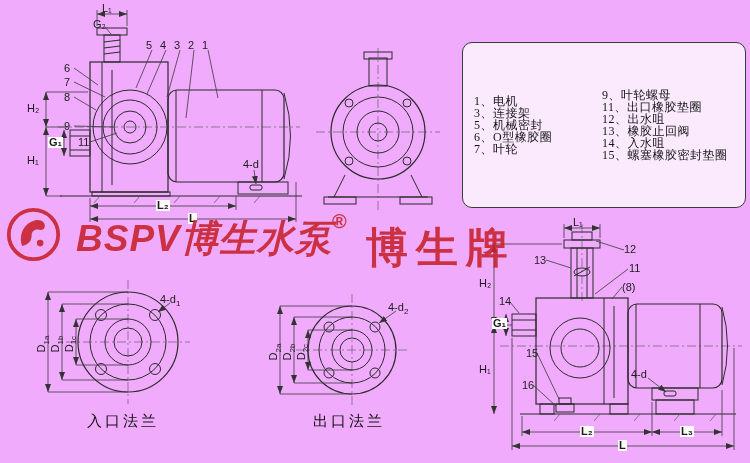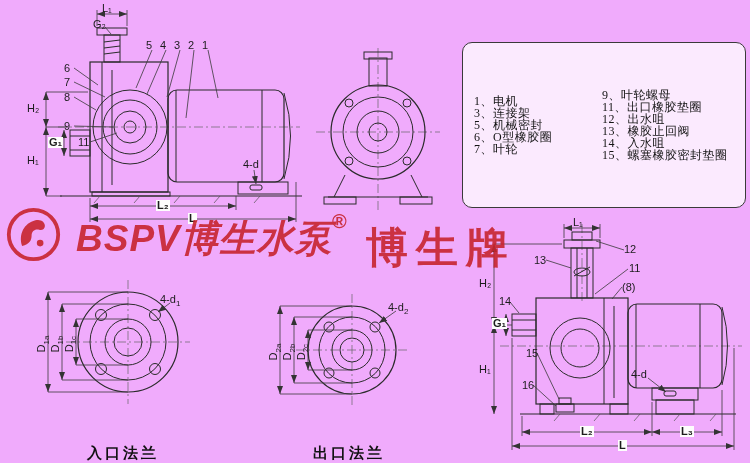--- a/index.html
+++ b/index.html
@@ -10,21 +10,21 @@
   .art g { stroke:#2b2b2b; fill:none; stroke-width:1; }
   .art .dimg line { stroke:#3a3a3a; stroke-width:.8; }
   .art .ext { stroke:#555; stroke-width:.7; }
   .art .cl { stroke:#666; stroke-width:.7; stroke-dasharray:9 3 2 3; }
   .art .thick { stroke-width:1.2; }
 
   .lbl { position:absolute; font-size:11px; color:#1c1c1c; line-height:1; white-space:nowrap; z-index:2; }
   .lbl sub { font-size:8px; }
   .bg { background:#fdfdfc; padding:0 1px;font-weight:bold; }
   .vlbl { transform:rotate(-90deg); transform-origin:center center; }
-  .caption { position:absolute; font-size:15px; font-weight:bold; color:#111; letter-spacing:3px; z-index:2;margin-top:32px; }
+  .caption { position:absolute; font-size:15px; font-weight:normal; color:#111; letter-spacing:3px; z-index:2; }
 
   .legend { position:absolute; left:462px; top:42px; width:284px; height:166px;
             border:1.5px solid #3a3a3a; border-radius:10px; background:rgba(255,255,255,.75);
             display:flex; padding:8px 4px 8px 11px; z-index:2; }
   .legend .col { display:flex; flex-direction:column; justify-content:center;font-family:Liberation Serif, serif; }
   .legend .col1 { width:128px; }
   .legend .col2 { flex:1; }
   .legend-item { font-size:12px; color:#141414; line-height:1; letter-spacing:.5px; }
 
   .watermark { position:absolute; left:0; top:202px; width:570px; height:64px; z-index:3; opacity:.9; }

